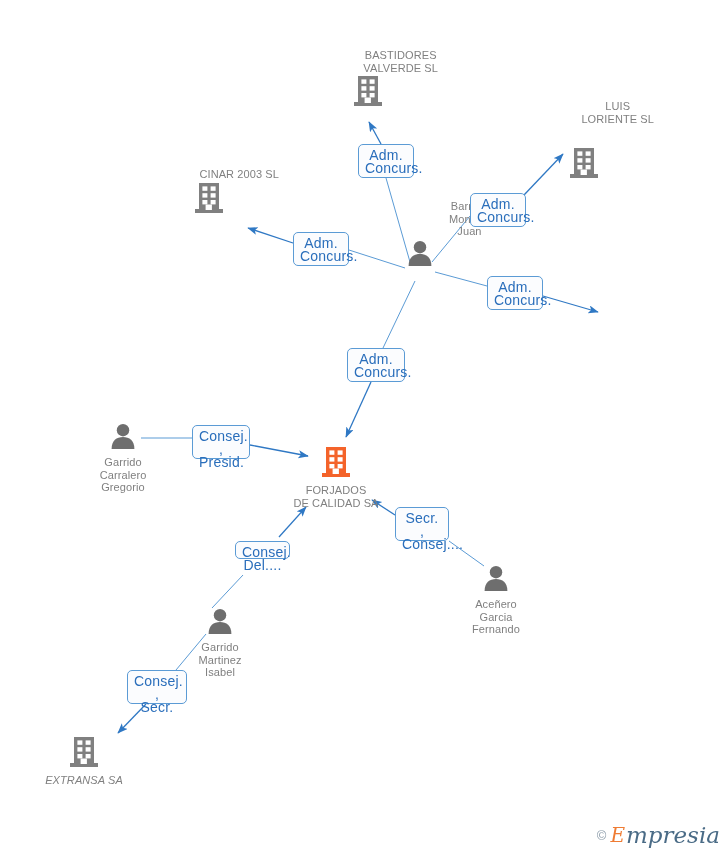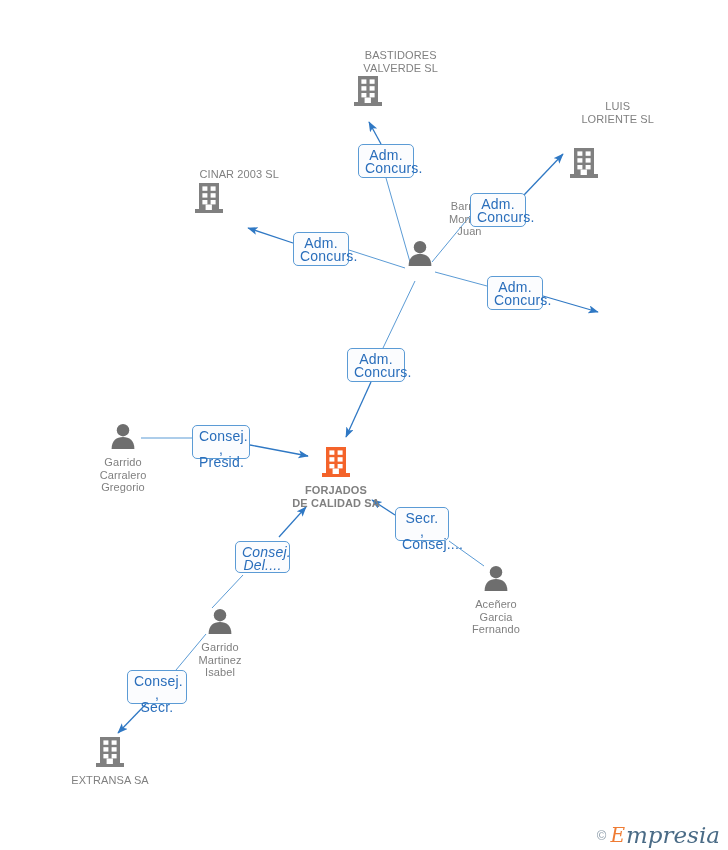--- a/index.html
+++ b/index.html
@@ -44,21 +44,21 @@
   .node .node-label {
     display: block;
     margin-top: 2px;
     font-size: 11px;
     line-height: 12.5px;
     color: #808080;
     letter-spacing: 0.1px;
     white-space: pre-line;
   }
   .node.company-focus .node-label {
-    font-weight: bold;
+    font-weight: normal;
     color: #808080;
     letter-spacing: 0.1px;
   }
   
   .node.label-above .node-label {
     margin-top: 0;
     margin-bottom: 1px;
   }
   .node.label-above .glyph {
     order: 2;
@@ -267,21 +267,21 @@
       <svg width="28" height="28" viewBox="0 0 28 28" aria-hidden="true">
         <circle cx="14" cy="8.2" r="6.2" fill="#6e6e6e"></circle>
         <path d="M2.6 27 C2.6 18.6 7.6 15 14 15 C20.4 15 25.4 18.6 25.4 27 Z" fill="#6e6e6e"></path>
       </svg>
     </span>
     <span class="node-label">Aceñero
 Garcia
 Fernando</span>
   </div>
 
-  <div class="node" style="left:110px; top:736px;">
+  <div class="node" style="left:84px; top:736px;font-style:italic;">
     <span class="glyph">
       <svg width="30" height="32" viewBox="0 0 30 32" aria-hidden="true">
         <rect x="5" y="1" width="20" height="27" fill="#808080"></rect>
         <rect x="1" y="27" width="28" height="4" fill="#808080"></rect>
         <rect x="8.4" y="4.4" width="5" height="4.4" fill="#ffffff"></rect>
         <rect x="16.6" y="4.4" width="5" height="4.4" fill="#ffffff"></rect>
         <rect x="8.4" y="11.2" width="5" height="4.4" fill="#ffffff"></rect>
         <rect x="16.6" y="11.2" width="5" height="4.4" fill="#ffffff"></rect>
         <rect x="8.4" y="18" width="5" height="4.4" fill="#ffffff"></rect>
         <rect x="16.6" y="18" width="5" height="4.4" fill="#ffffff"></rect>
@@ -305,21 +305,21 @@
 
   <div class="rel" style="left:347px; top:348px; width:58px; height:34px;">Adm.
 Concurs.</div>
 
   <div class="rel" style="left:192px; top:425px; width:58px; height:34px;">Consej. ,
 Presid.</div>
 
   <div class="rel" style="left:395px; top:507px; width:54px; height:34px;">Secr. ,
 Consej....</div>
 
-  <div class="rel" style="left:235px; top:541px; width:55px; height:32px;font-style:italic;">Consej.
+  <div class="rel" style="left:235px; top:541px; width:55px; height:18px;">Consej.
 Del....</div>
 
   <div class="rel" style="left:127px; top:670px; width:60px; height:34px;">Consej. ,
 Secr.</div>
 
   <div id="watermark">
     <span class="wm-c">©</span>
     <span class="wm-e">E</span>
     <span class="wm-rest">mpresia</span>
   </div>

